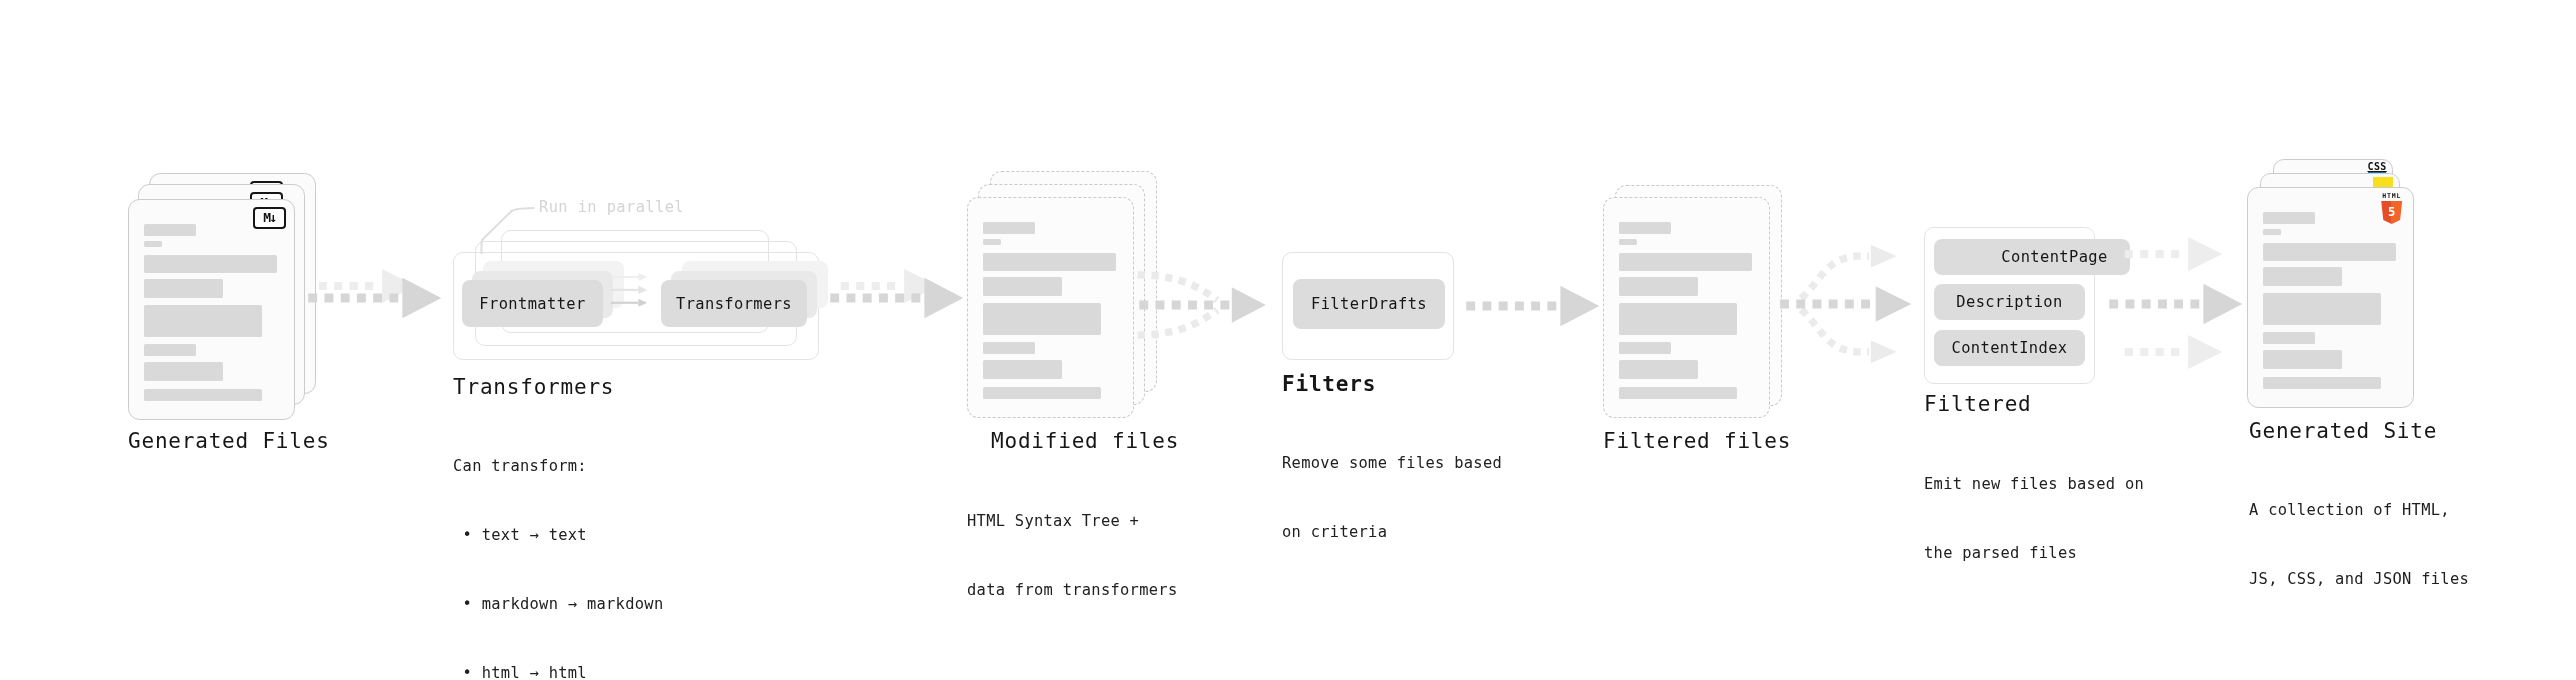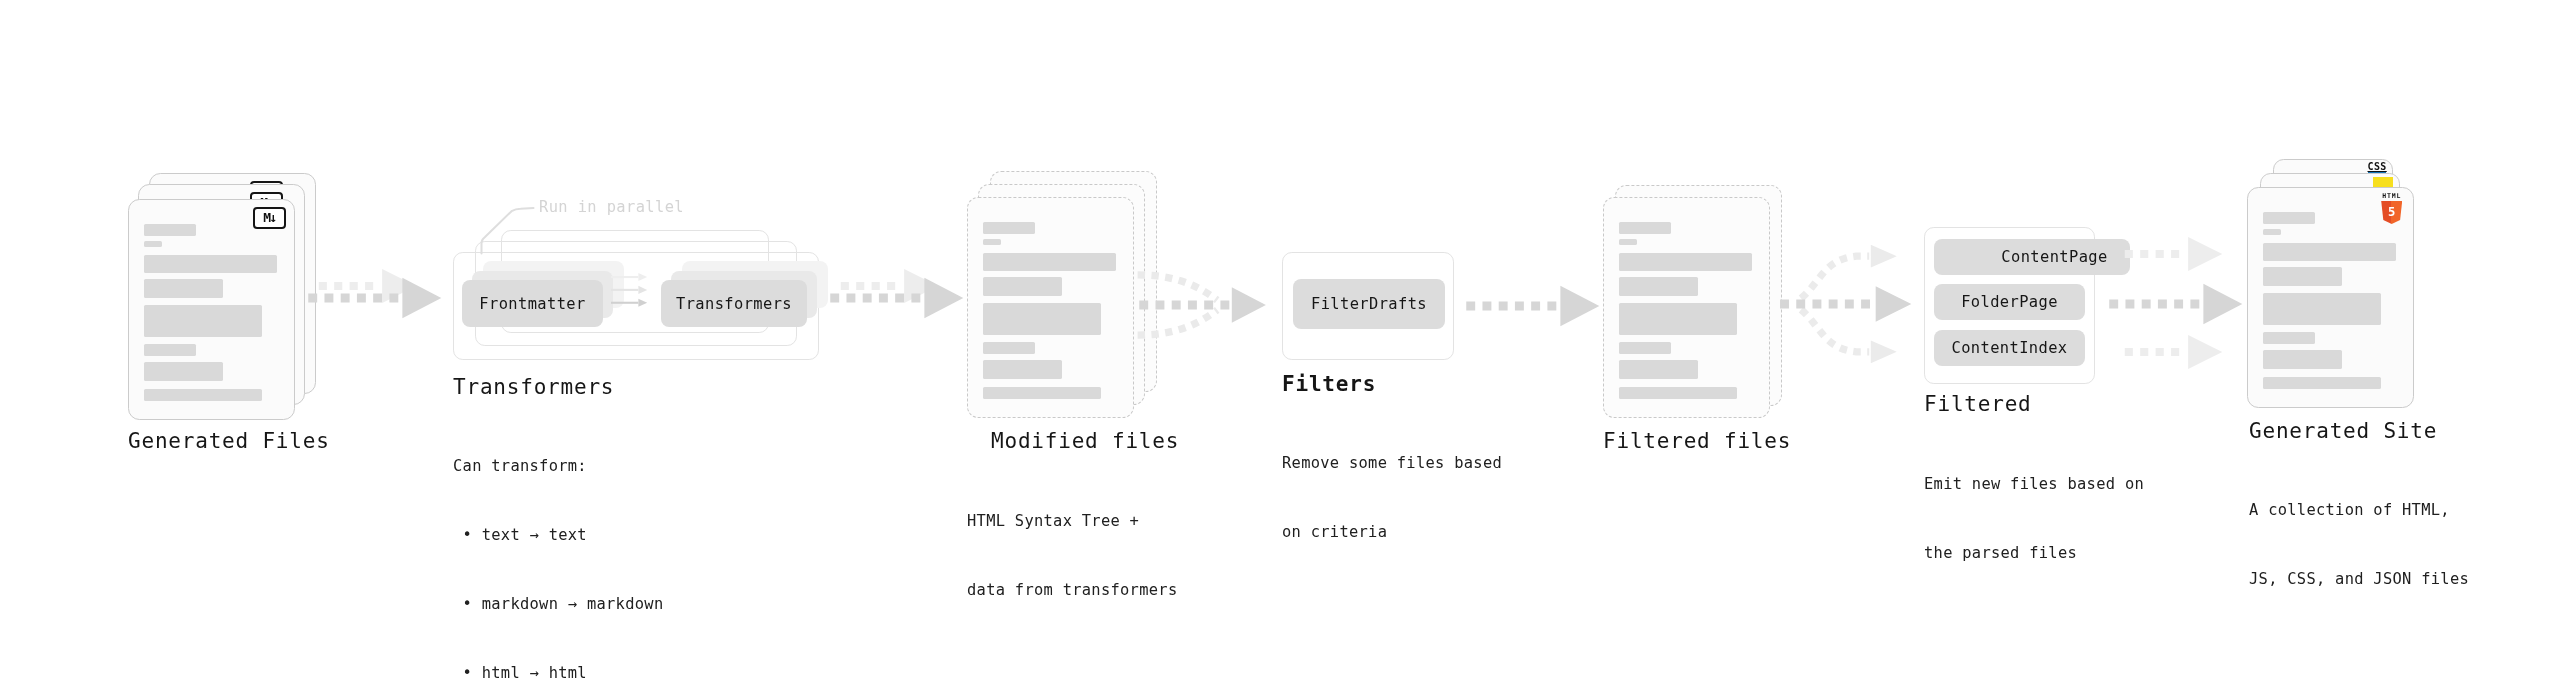--- a/index.html
+++ b/index.html
@@ -207,21 +207,21 @@
     <polygon points="114,22 146,36 114,50" fill="#ebebeb"></polygon>
     <path d="M28,102 C52,122 56,150 96,154 L112,154" fill="none" stroke="#ebebeb" stroke-width="9" stroke-dasharray="9 8"></path>
     <polygon points="114,140 146,154 114,168" fill="#ebebeb"></polygon>
     <line x1="2" y1="95" x2="118" y2="95" stroke="#d6d6d6" stroke-width="11" stroke-dasharray="11 9"></line>
     <polygon points="120,73 164,95 120,117" fill="#d6d6d6"></polygon>
   </svg>
 
   <div>
     <div class="panel" style="left:1924px;top:227px;width:171px;height:157px;"></div>
     <div class="chip" style="left:1934px;top:239px;width:151px;height:36px;padding-left:45px;">ContentPage</div>
-    <div class="chip" style="left:1934px;top:284px;width:151px;height:36px;">FolderPage</div>
+    <div class="chip" style="left:1934px;top:284px;width:151px;height:36px;">Description</div>
     <div class="chip" style="left:1934px;top:330px;width:151px;height:36px;">ContentIndex</div>
     <div class="title" style="left:1924px;top:392px;">Filtered</div>
     <div class="desc" style="left:1924px;top:427px;">
       <div>Emit new files based on</div>
       <div>the parsed files</div>
     </div>
   </div>
 
   <svg class="abs arr-light" style="left:2123px;top:228px;" width="114" height="52" viewBox="0 0 140 64">
       <use href="#arr-short"></use>

